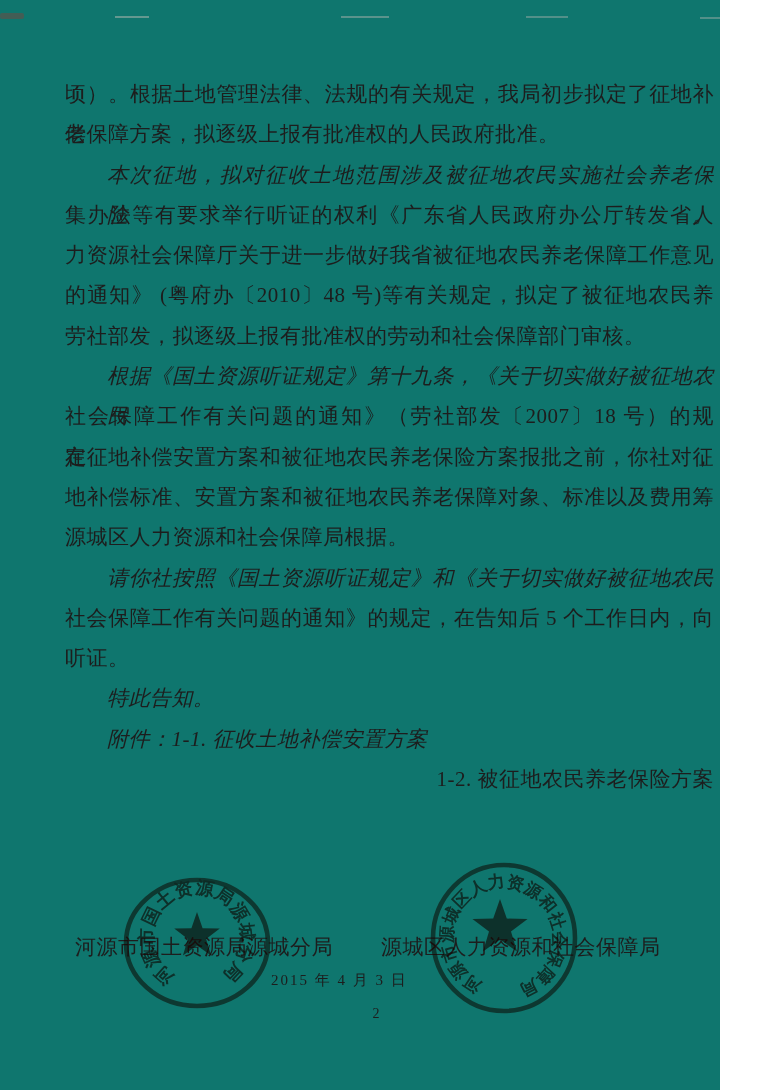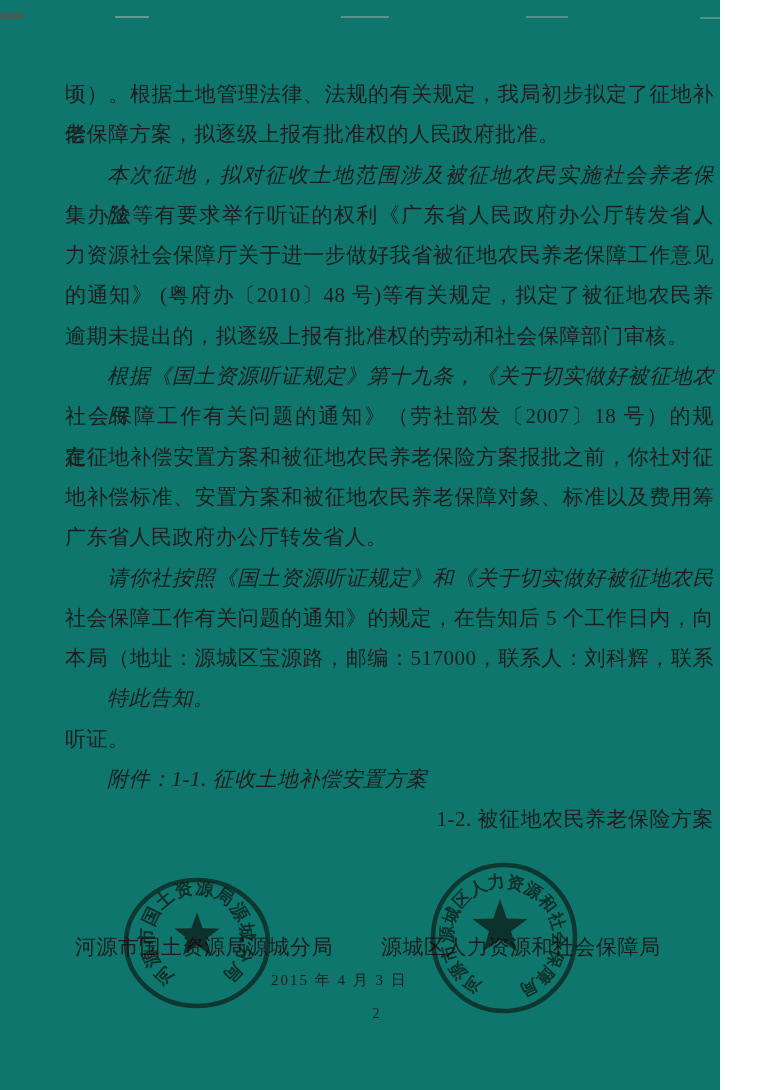--- a/index.html
+++ b/index.html
@@ -70,31 +70,30 @@
   <div class="artifact a5"></div>
   <div class="artifact a6"></div>
 
   <div class="text-block">
     <div class="line fill">顷）。根据土地管理法律、法规的有关规定，我局初步拟定了征地补偿</div>
     <div class="line">老保障方案，拟逐级上报有批准权的人民政府批准。</div>
     <div class="line indent fill">本次征地，拟对征收土地范围涉及被征地农民实施社会养老保险。</div>
     <div class="line fill">集办法等有要求举行听证的权利《广东省人民政府办公厅转发省人</div>
     <div class="line fill">力资源社会保障厅关于进一步做好我省被征地农民养老保障工作意见</div>
     <div class="line fill">的通知》 (粤府办〔2010〕48 号)等有关规定，拟定了被征地农民养</div>
-    <div class="line">逾期未提出的，拟逐级上报有批准权的劳动和社会保障部门审核。</div>
+    <div class="line">劳社部发，拟逐级上报有批准权的劳动和社会保障部门审核。</div>
     <div class="line indent fill">根据《国土资源听证规定》第十九条，《关于切实做好被征地农民</div>
     <div class="line fill">社会保障工作有关问题的通知》（劳社部发〔2007〕18 号）的规定，</div>
     <div class="line fill">在征地补偿安置方案和被征地农民养老保险方案报批之前，你社对征</div>
     <div class="line fill">地补偿标准、安置方案和被征地农民养老保障对象、标准以及费用筹</div>
-    <div class="line">广东省人民政府办公厅转发省人。</div>
+    <div class="line">源城区人力资源和社会保障局根据。</div>
     <div class="line indent fill">请你社按照《国土资源听证规定》和《关于切实做好被征地农民</div>
     <div class="line fill">社会保障工作有关问题的通知》的规定，在告知后 5 个工作日内，向</div>
-    <div class="line fill">本局（地址：源城区宝源路，邮编：517000，联系人：刘科辉，联系</div>
+    <div class="line">听证。</div>
     <div class="line indent">特此告知。</div>
-    <div class="line">听证。</div>
     <div class="line indent">附件：1-1. 征收土地补偿安置方案</div>
     <div class="line indent2">1-2. 被征地农民养老保险方案</div>
   </div>
 
   <div class="sig-row">
     <span>河源市国土资源局源城分局</span>
     <span>源城区人力资源和社会保障局</span>
   </div>
 
   <div class="date-line">2015 年 4 月 3 日</div>

